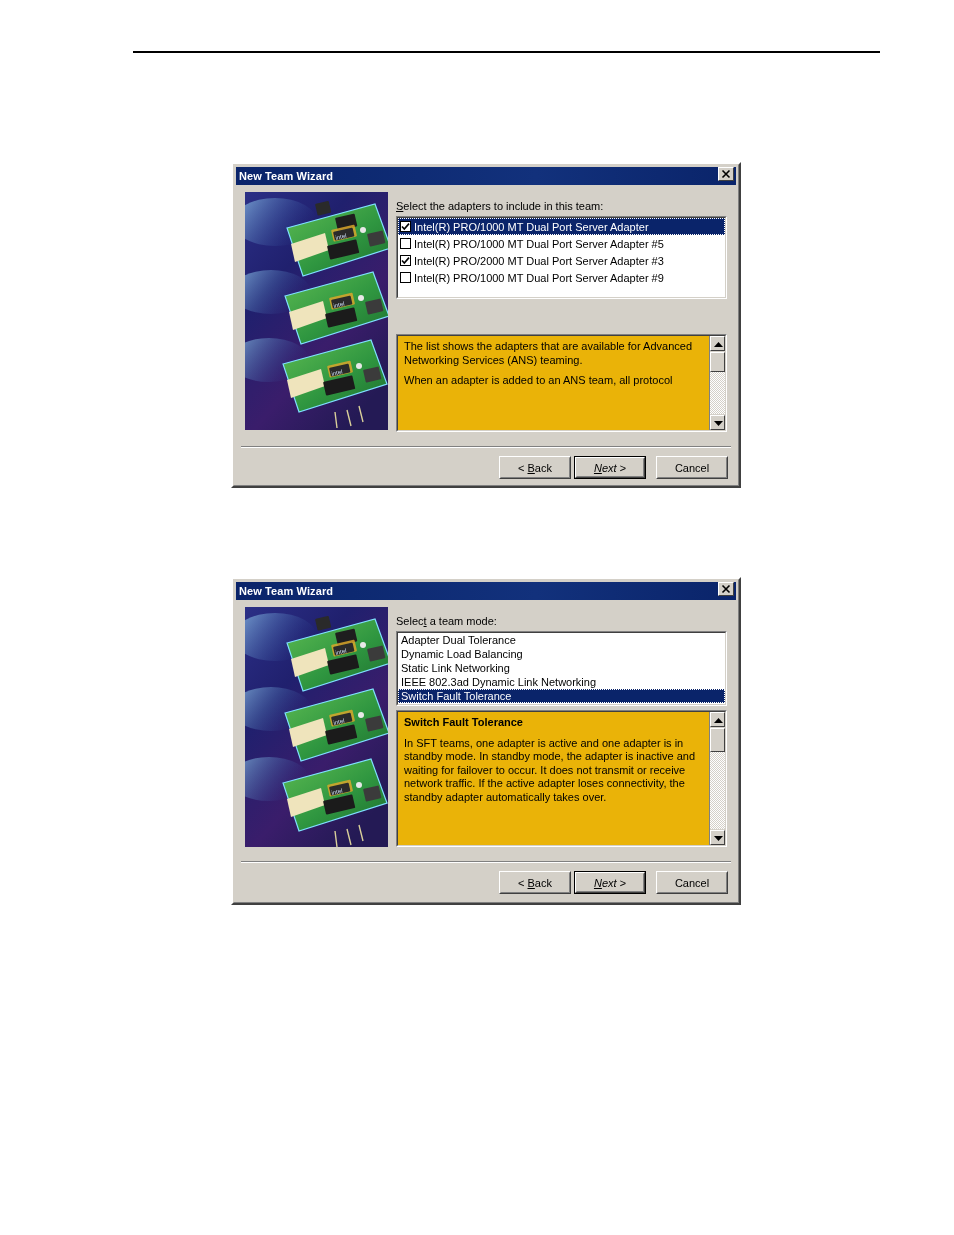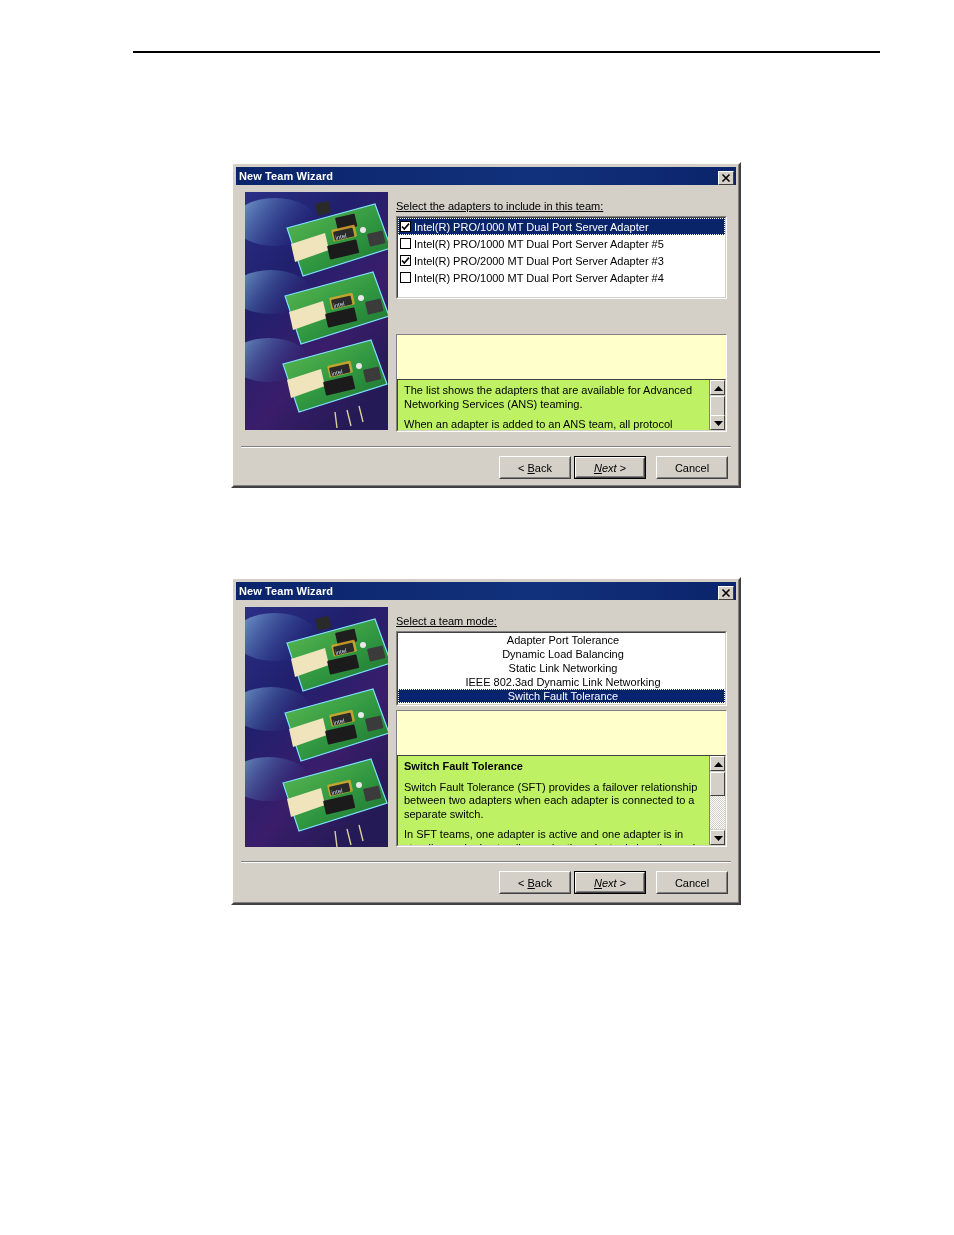--- a/index.html
+++ b/index.html
@@ -46,21 +46,21 @@
   }
 
   .titlebar {
     position: absolute;
     left: 3px;
     top: 3px;
     right: 3px;
     height: 18px;
     background: linear-gradient(to right, #0a246a 0%, #12317c 60%, #0a246a 100%);
     display: flex;
-    align-items: flex-end;
+    align-items: flex-start;
     padding: 0 2px 0 3px;
   }
   .titlebar-text {
     color: #ffffff;
     font-size: 11px;
     font-weight: bold;
     font-family: "Liberation Sans", sans-serif;
     letter-spacing: 0.1px;
     flex: 1;
     line-height: 18px;
@@ -86,21 +86,20 @@
   }
   .sidebar-art svg { display: block; }
 
   
   .field-label {
     position: absolute;
     font-size: 11px;
     color: #000000;
     font-family: "Liberation Sans", sans-serif;
     white-space: nowrap;
-    text-decoration: underline;
   }
   .field-label u { text-decoration: underline; }
 
   
   .listbox {
     position: absolute;
     background: #ffffff;
     border-top: 1px solid #808080;
     border-left: 1px solid #808080;
     border-right: 1px solid #ffffff;
@@ -111,21 +110,20 @@
   .listbox-in {
     position: absolute;
     left: 0; top: 0; right: 0; bottom: 0;
     border-top: 1px solid #404040;
     border-left: 1px solid #404040;
     border-right: 1px solid #d4d0c8;
     border-bottom: 1px solid #d4d0c8;
     box-sizing: border-box;
     background: #ffffff;
     overflow: hidden;
-    text-align: center;
   }
 
   .list-row {
     display: flex;
     align-items: center;
     height: 17px;
     padding-left: 2px;
     font-size: 11px;
     color: #000000;
     white-space: nowrap;
@@ -177,24 +175,23 @@
     box-sizing: border-box;
     background: #ffffcc;
   }
   .helpbox-in {
     position: absolute;
     left: 0; top: 0; right: 0; bottom: 0;
     border-top: 1px solid #404040;
     border-left: 1px solid #404040;
     border-right: 1px solid #d4d0c8;
     border-bottom: 1px solid #d4d0c8;
-    background: #bef264;
+    background: #eab308;
     box-sizing: border-box;
     overflow: hidden;
-    margin-top: 44px;
   }
   .help-text {
     position: absolute;
     left: 6px;
     top: 4px;
     right: 20px;
     font-size: 11px;
     color: #000000;
     line-height: 13.5px;
     font-family: "Liberation Sans", sans-serif;
@@ -417,21 +414,21 @@
       <div class="list-row">
         <span class="chk">
           <svg width="9" height="9" viewBox="0 0 9 9">
             <path d="M1 4.5 L3.3 7 L8 1.6" stroke="#000" stroke-width="1.6" fill="none"></path>
           </svg>
         </span>
         <span>Intel(R) PRO/2000 MT Dual Port Server Adapter #3</span>
       </div>
       <div class="list-row">
         <span class="chk"></span>
-        <span>Intel(R) PRO/1000 MT Dual Port Server Adapter #4</span>
+        <span>Intel(R) PRO/1000 MT Dual Port Server Adapter #9</span>
       </div>
     </div>
   </div>
 
   <div class="helpbox" style="left:163px; top:170px; width:331px; height:98px;">
     <div class="helpbox-in">
       <div class="help-text">
         <p>The list shows the adapters that are available for Advanced Networking Services (ANS) teaming.</p>
         <p>When an adapter is added to an ANS team, all protocol</p>
       </div>
@@ -541,33 +538,32 @@
       </g>
     </svg>
   </div>
 
   <div class="field-label" style="left:163px; top:36px;">
     <span>Selec<u>t</u> a team mode:</span>
   </div>
 
   <div class="listbox" style="left:163px; top:52px; width:331px; height:75px;">
     <div class="listbox-in">
-      <div class="mode-row">Adapter Port Tolerance</div>
+      <div class="mode-row">Adapter Dual Tolerance</div>
       <div class="mode-row">Dynamic Load Balancing</div>
       <div class="mode-row">Static Link Networking</div>
       <div class="mode-row">IEEE 802.3ad Dynamic Link Networking</div>
       <div class="mode-row selected">Switch Fault Tolerance</div>
     </div>
   </div>
 
   <div class="helpbox" style="left:163px; top:131px; width:331px; height:137px;">
     <div class="helpbox-in">
       <div class="help-text">
         <p class="help-title">Switch Fault Tolerance</p>
-        <p>Switch Fault Tolerance (SFT) provides a failover relationship between two adapters when each adapter is connected to a separate switch.</p>
         <p>In SFT teams, one adapter is active and one adapter is in standby mode. In standby mode, the adapter is inactive and waiting for failover to occur. It does not transmit or receive network traffic. If the active adapter loses connectivity, the standby adapter automatically takes over.</p>
       </div>
       <div class="vscroll">
         <div class="sb-btn up">
           <svg width="9" height="5" viewBox="0 0 9 5">
             <path d="M4.5 0 L9 5 L0 5 Z" fill="#000"></path>
           </svg>
         </div>
         <div class="sb-thumb" style="top:16px; height:24px;"></div>
         <div class="sb-track" style="top:40px; bottom:16px;"></div>

